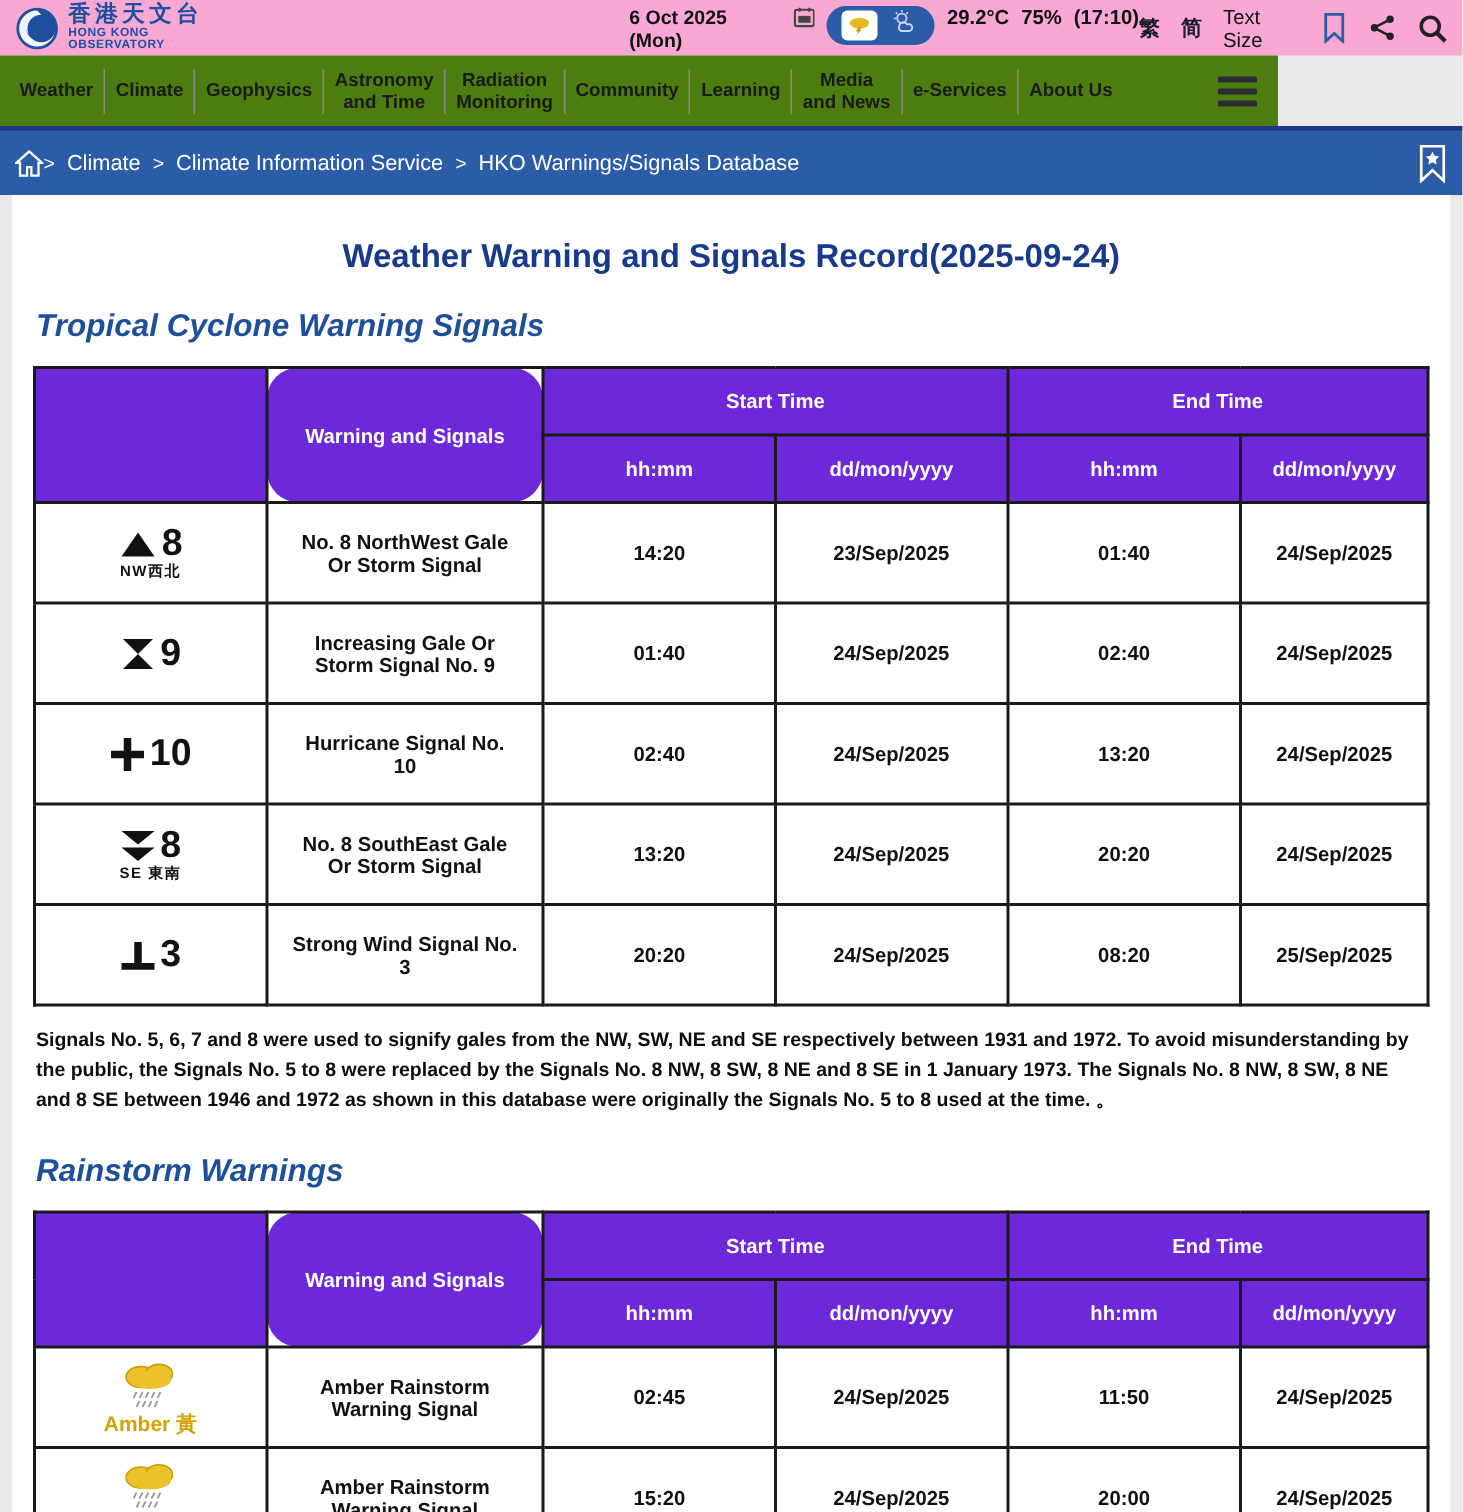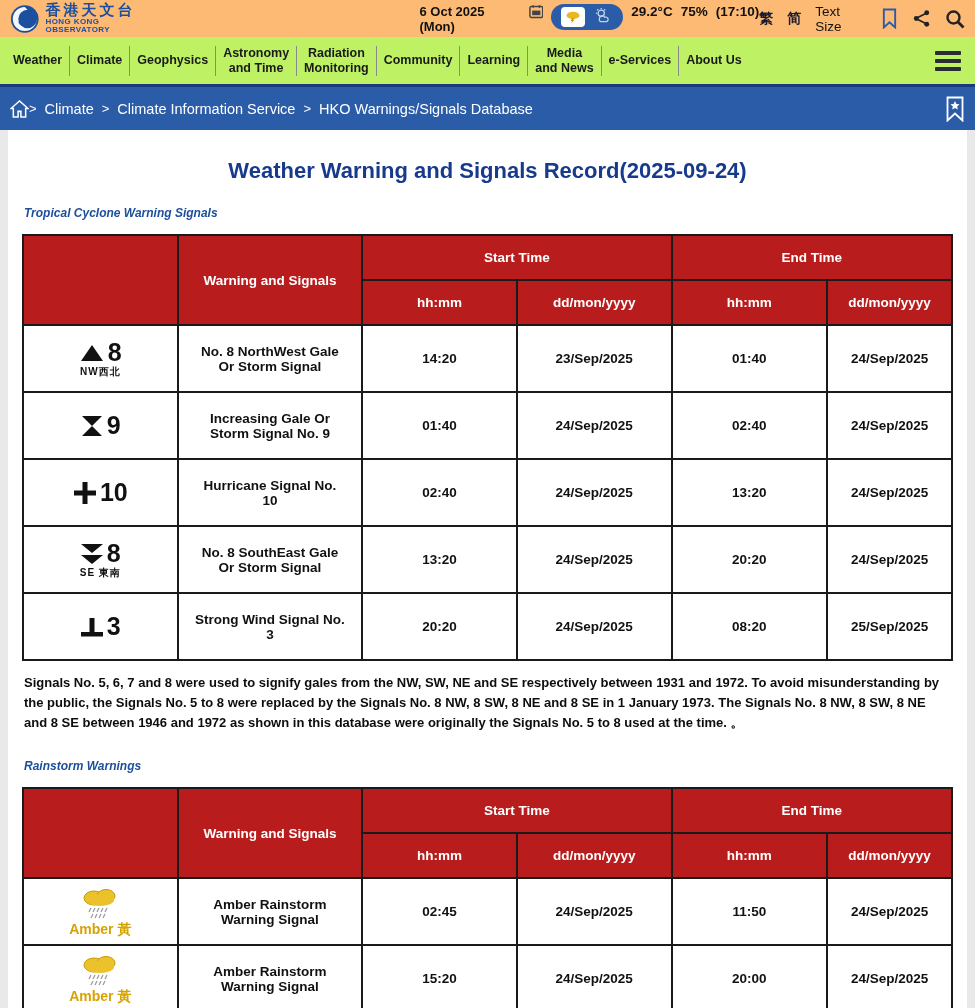--- a/index.html
+++ b/index.html
@@ -4,21 +4,21 @@
 <style>
   * { box-sizing: border-box; margin: 0; padding: 0; }
   html,body { width: 975px; }
   body {
     font-family: "Liberation Sans", sans-serif;
     background: #e9e9e9;
     color: #111;
   }
   
   .topbar {
-    background: #fdba74;
+    background: #f9a8d4;
     height: 37px;
     display: flex;
     align-items: center;
     padding: 0 10px;
     width: 975px;
   }
   .logo-wrap { display: flex; align-items: center; gap: 6px; }
   .logo-text { display: flex; flex-direction: column; line-height: 1.05; }
   .logo-zh { font-size: 15px; font-weight: bold; color: #1c4f9e; letter-spacing: 3px; }
   .logo-en { font-size: 8px; font-weight: bold; color: #1c4f9e; letter-spacing: 0.4px; }
@@ -29,22 +29,22 @@
     display: flex; align-items: center; justify-content: space-around; padding: 0 6px;
   }
   .pill-warning-box { background: #fff; border-radius: 4px; width: 24px; height: 20px; display:flex; align-items:center; justify-content:center; }
   .top-temp, .top-hum, .top-time { font-size: 13.5px; font-weight: bold; }
   .topbar-right { display: flex; align-items: center; gap: 14px; margin-left: auto; }
   .lang-char { font-size: 14px; font-weight: bold; color: #1a1a2e; cursor: pointer; }
   .text-size { font-size: 13.5px; font-weight: normal; color: #111; cursor: pointer; }
   .top-icon { display: inline-flex; cursor: pointer; }
   
   .mainnav {
-    background: #bef264; height: 47px; display: flex; align-items: center;
-    padding: 0 6px; width: 975px;
+    background: #4d7c0f; height: 47px; display: flex; align-items: center;
+    padding: 0 6px; width: 852px;
   }
   .nav-items { display: flex; align-items: center; height: 100%; }
   .nav-item {
     font-size: 12.5px; font-weight: bold; color: #1a1a1a; text-align: center;
     padding: 0 7px; white-space: pre-line; line-height: 1.15; cursor: pointer;
     border-right: 1px solid #8a8a8a; display: flex; align-items: center; height: 30px;
   }
   .nav-item:last-of-type { border-right: none; }
   .hamburger { margin-left: auto; margin-right: 8px; display: flex; flex-direction: column; gap: 4px; cursor: pointer; }
   .hamburger span { display: block; width: 26px; height: 4px; background: #2b2b33; border-radius: 1px; }
@@ -58,38 +58,38 @@
   .bookmark-page { margin-left: auto; cursor: pointer; display: inline-flex; }
   
   .content {
     background: #fff; margin: 0 8px; padding: 16px 14px 20px 14px; min-height: 870px;
   }
   .page-title {
     text-align: center; font-size: 22px; font-weight: bold; color: #173a8c;
     margin: 12px 0 22px 0;
   }
   .section-heading {
-    font-size: 12px; font-weight: bold; font-style: italic; color: #1d4f9b;
+    font-size: 21px; font-weight: bold; font-style: italic; color: #1d4f9b;
     margin: 10px 0 14px 2px;
   }
   
   table.sig-table {
     border-collapse: collapse; width: 931px; margin-left: 0px;
     border: 2px solid #1a1a1a;
   }
   .sig-table th, .sig-table td { border: 2px solid #1a1a1a; }
   .sig-table thead th {
-    background: #b91c1c; color: #fff; font-size: 13.5px; font-weight: bold;
+    background: #6d28d9; color: #fff; font-size: 13.5px; font-weight: bold;
     height: 45px; text-align: center; vertical-align: middle;
   }
   .sig-table td {
     background: #fff; text-align: center; vertical-align: middle;
     font-size: 13.5px; font-weight: bold; height: 67px; color: #111;
   }
-  .col-icon { width: 155px; } .col-name { width: 185px; }
+  .col-icon { width: 155px; } .col-name { width: 185px; border-radius: 21px; }
   .col-t1 { width: 155px; } .col-d1 { width: 155px; }
   .col-t2 { width: 156px; } .col-d2 { width: 125px; }
   .name-cell { padding: 0 16px; }
   .sig-icon-stack { display: flex; flex-direction: column; align-items: center; line-height: 1; }
   .sig-glyph-row { display: flex; align-items: center; gap: 3px; }
   .sig-number { font-size: 25px; font-weight: bold; color: #111; }
   .sig-direction { font-size: 10px; font-weight: bold; color: #111; margin-top: 2px; letter-spacing: 1px; }
   .amber-label { font-size: 14px; font-weight: bold; color: #d7a200; margin-top: 1px; }
   .note {
     font-size: 13px; font-weight: bold; color: #0d0d0d; line-height: 1.55;

